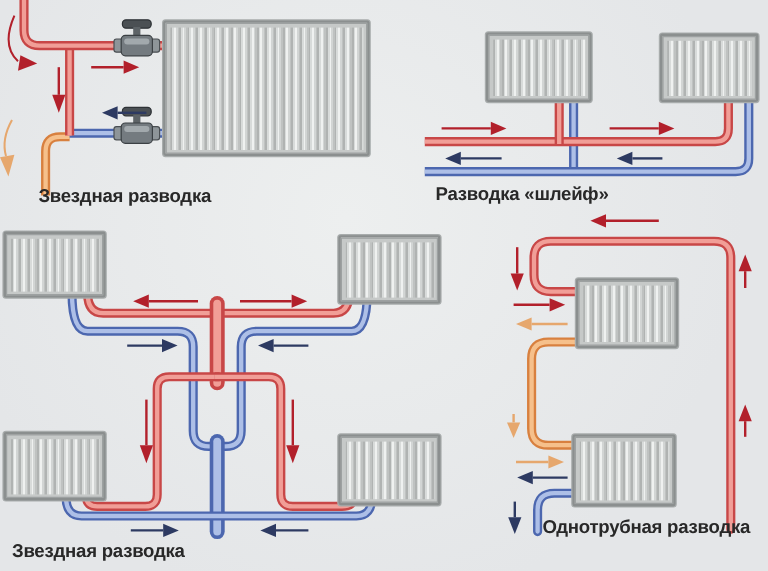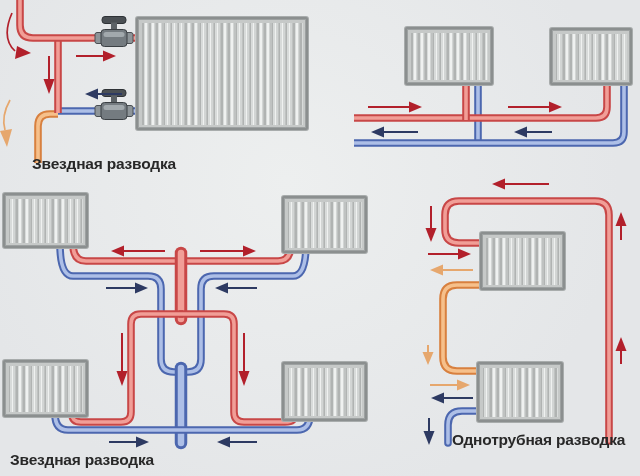--- a/index.html
+++ b/index.html
@@ -293,15 +293,16 @@
       <div class="ribs"></div>
     </div>
   <div class="radiator" style="left:480px;top:232px;width:85px;height:58px">
       <div class="ribs"></div>
     </div>
   <div class="radiator" style="left:477px;top:362px;width:86px;height:60px">
       <div class="ribs"></div>
     </div>
 
   <div class="lbl" style="left:32px;top:155px">Звездная разводка</div>
+  <div class="lbl" style="left:363px;top:154px">Разводка «шлейф»</div>
   <div class="lbl" style="left:10px;top:451px">Звездная разводка</div>
   <div class="lbl" style="left:452px;top:431px">Однотрубная разводка</div>
 </div>
 
 </body></html>

